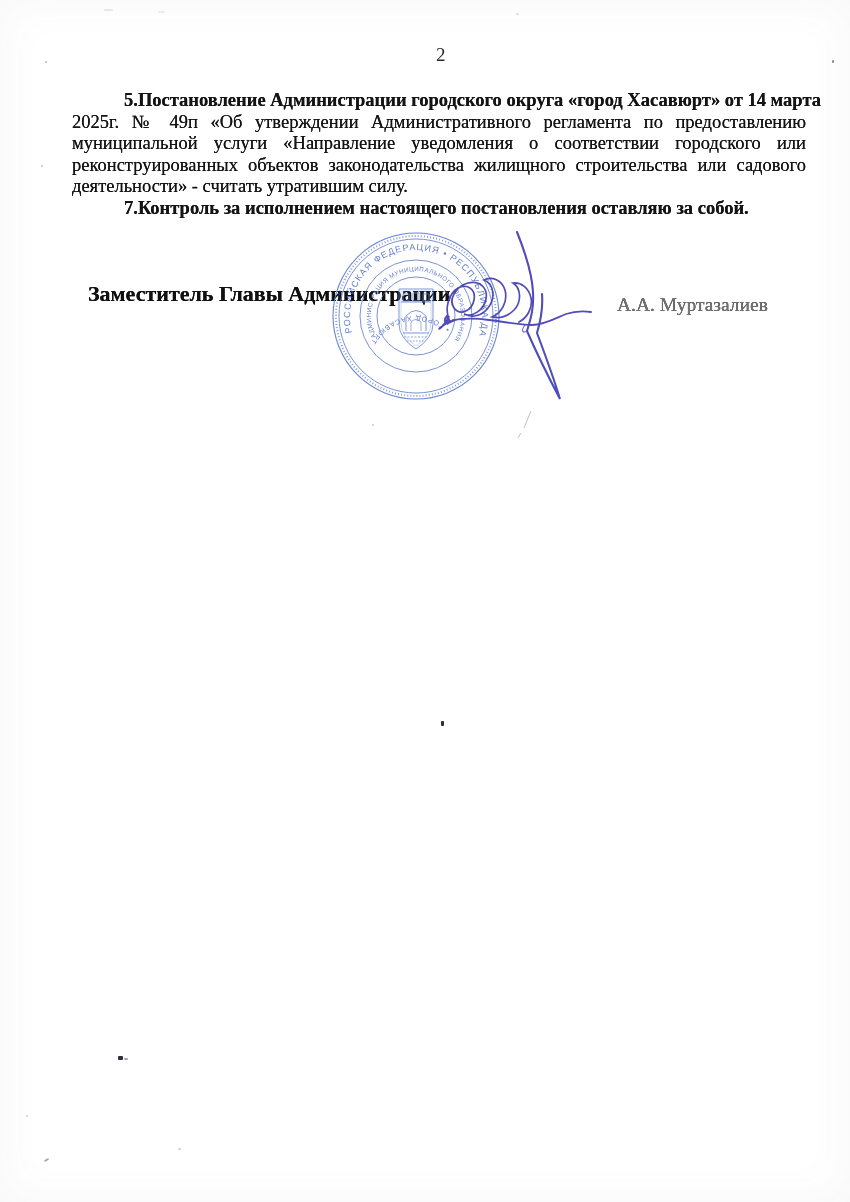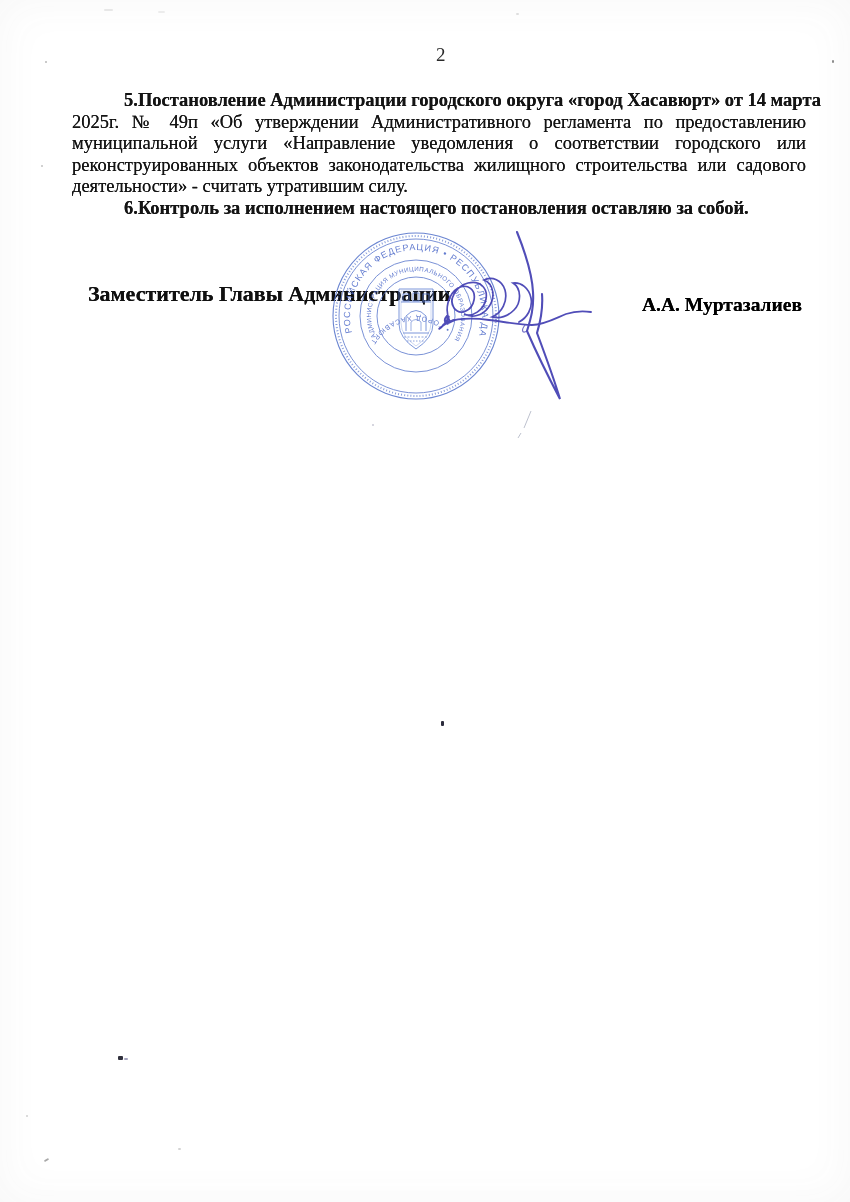--- a/index.html
+++ b/index.html
@@ -20,23 +20,22 @@
   }
   .pline.indent{padding-left:52px;font-weight:bold;}
   .pline.lastline{text-align-last:left;}
   .sig-title{
     position:absolute;left:88px;top:281px;z-index:1;
     font-size:22px;font-weight:bold;line-height:25.5px;white-space:nowrap;
     color:#101010;text-shadow:0 0 .4px #111;
   }
   .sig-name{
     position:absolute;left:617px;top:294px;z-index:1;
-    font-size:19.5px;font-weight:bold;white-space:nowrap;color:#000000;
+    font-size:19.5px;font-weight:normal;white-space:nowrap;color:#737373;
     text-shadow:0 0 .4px #111;
-    margin-left:25px;
   }
   .stamp-svg{position:absolute;left:332px;top:232px;width:168px;height:168px;z-index:2;opacity:.86;}
   .sign-svg{position:absolute;left:375px;top:222px;width:235px;height:245px;z-index:3;}
   .stamp-ring1{font-family:"Liberation Sans",sans-serif;font-size:9px;letter-spacing:1.1px;}
   .stamp-ring2{font-family:"Liberation Sans",sans-serif;font-size:6.2px;letter-spacing:.5px;}
   .stamp-ring3{font-family:"Liberation Sans",sans-serif;font-size:7px;letter-spacing:1.5px;}
   .speck{position:absolute;z-index:4;border-radius:1px;}
 </style>
 </head>
 <body>
@@ -44,21 +43,21 @@
 <div class="page">
 
   <div class="page-number">2</div>
 
   <div class="body-text">
     <div class="pline indent">5.Постановление Администрации городского округа «город Хасавюрт» от 14 марта</div>
     <div class="pline">2025г. № 49п «Об утверждении Административного регламента по предоставлению</div>
     <div class="pline">муниципальной услуги «Направление уведомления о соответствии городского или</div>
     <div class="pline">реконструированных объектов законодательства жилищного строительства или садового</div>
     <div class="pline lastline">деятельности» - считать утратившим силу.</div>
-    <div class="pline indent lastline">6.Контроль за исполнением настоящего постановления оставляю за собой.</div>
+    <div class="pline indent lastline">7.Контроль за исполнением настоящего постановления оставляю за собой.</div>
   </div>
 
   <div class="sig-title">
     <div>Заместитель Главы Администрации</div>
   </div>
 
   <div class="sig-name">А.А. Муртазалиев</div>
 
   <svg class="stamp-svg" viewBox="0 0 168 168">
     <g stroke="#5271ca" fill="none">

